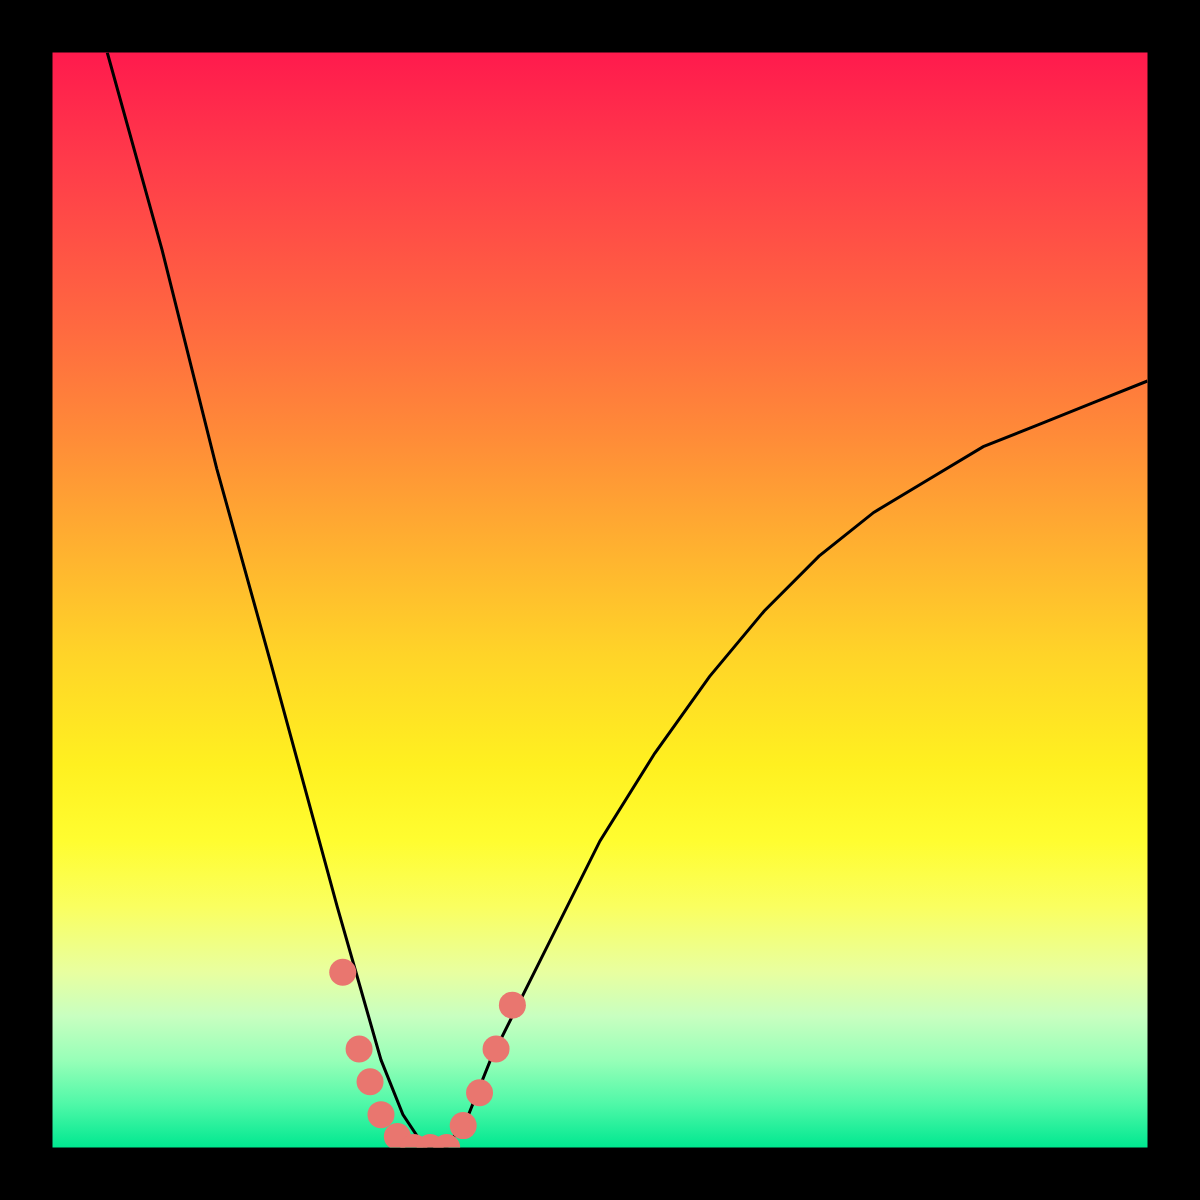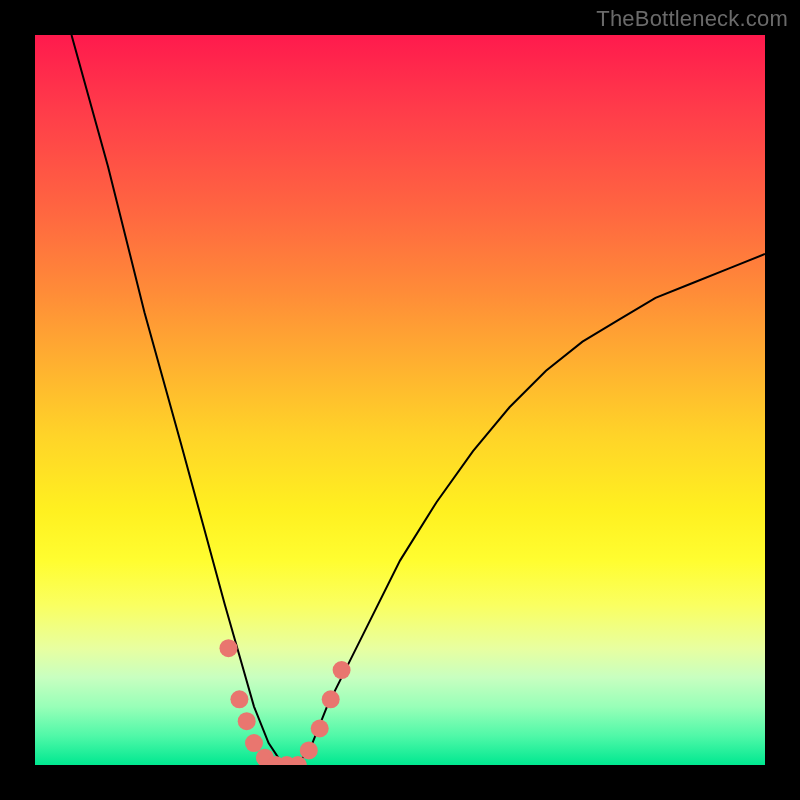--- a/index.html
+++ b/index.html
@@ -54,21 +54,20 @@
     top: 0;
     width: 730px;
     height: 730px;
   }
 </style>
 </head>
 <body>
 
 <div class="frame">
 
-  <div class="watermark">TheBottleneck.com</div>
 
   <div class="plot-area">
     <svg class="curve" viewBox="0 0 730 730" preserveAspectRatio="none">
       <g id="curve-path">
           <path d="M36.5 0.0 L73.0 131.4 L109.5 277.4 L146.0 408.8 L167.9 489.1 L189.8 569.4 L204.4 620.5 L219.0 671.6 L233.6 708.1 L248.2 730.0 L262.8 730.0 L277.4 708.1 L292.0 671.6 L328.5 598.6 L365.0 525.6 L401.5 467.2 L438.0 416.1 L474.5 372.3 L511.0 335.8 L547.5 306.6 L584.0 284.7 L620.5 262.8 L657.0 248.2 L693.5 233.6 L730.0 219.0" fill="none" stroke="#000" stroke-width="2"></path>
         </g>
       <g id="markers">
           <circle cx="193.5" cy="613.2" r="9" fill="#e9766f"></circle>
           <circle cx="204.4" cy="664.3" r="9" fill="#e9766f"></circle>
           <circle cx="211.7" cy="686.2" r="9" fill="#e9766f"></circle>

